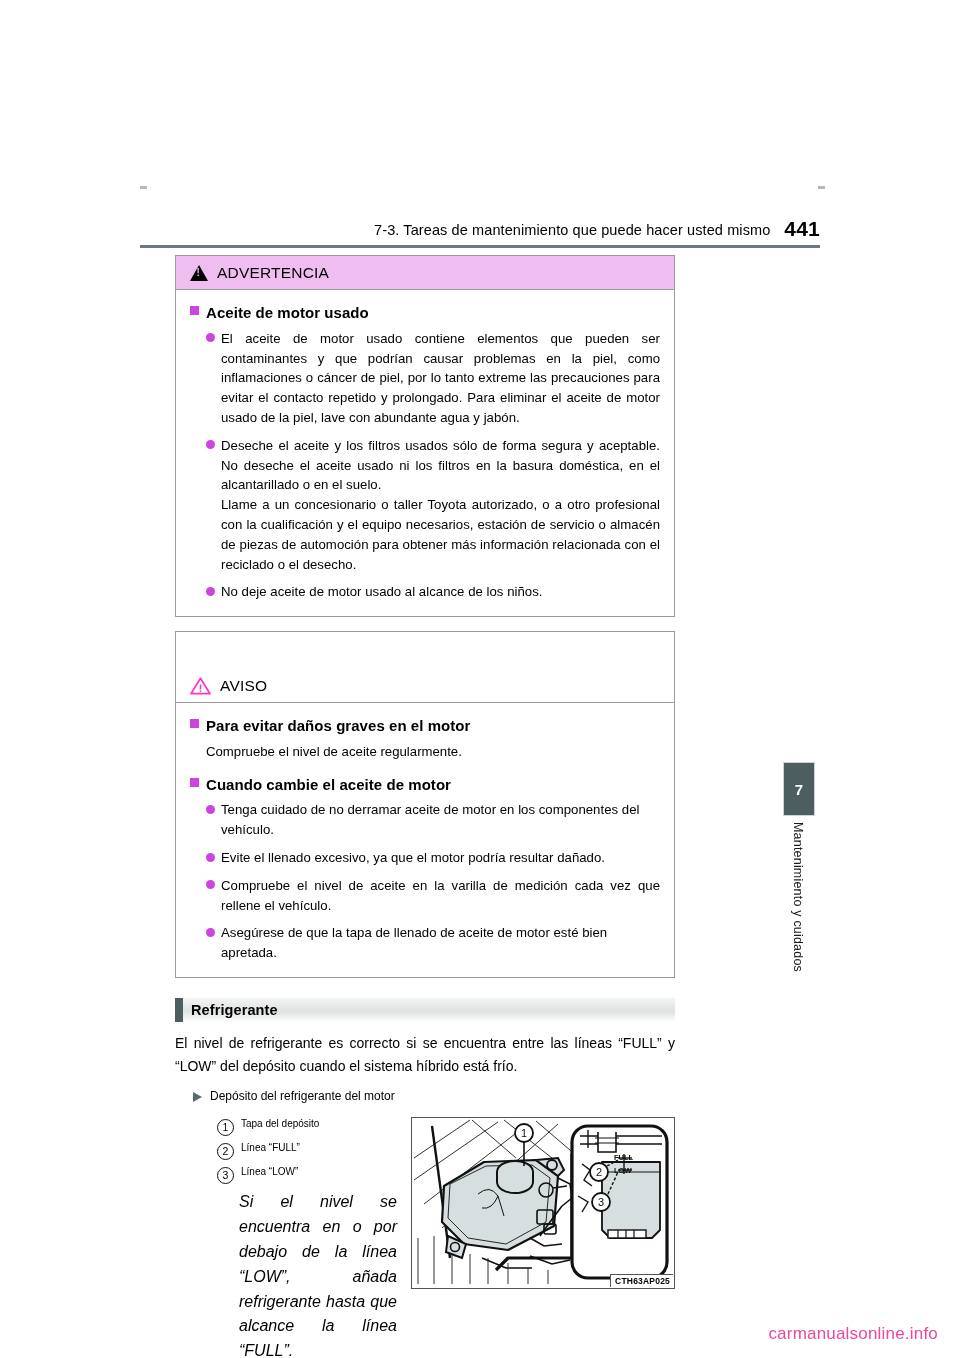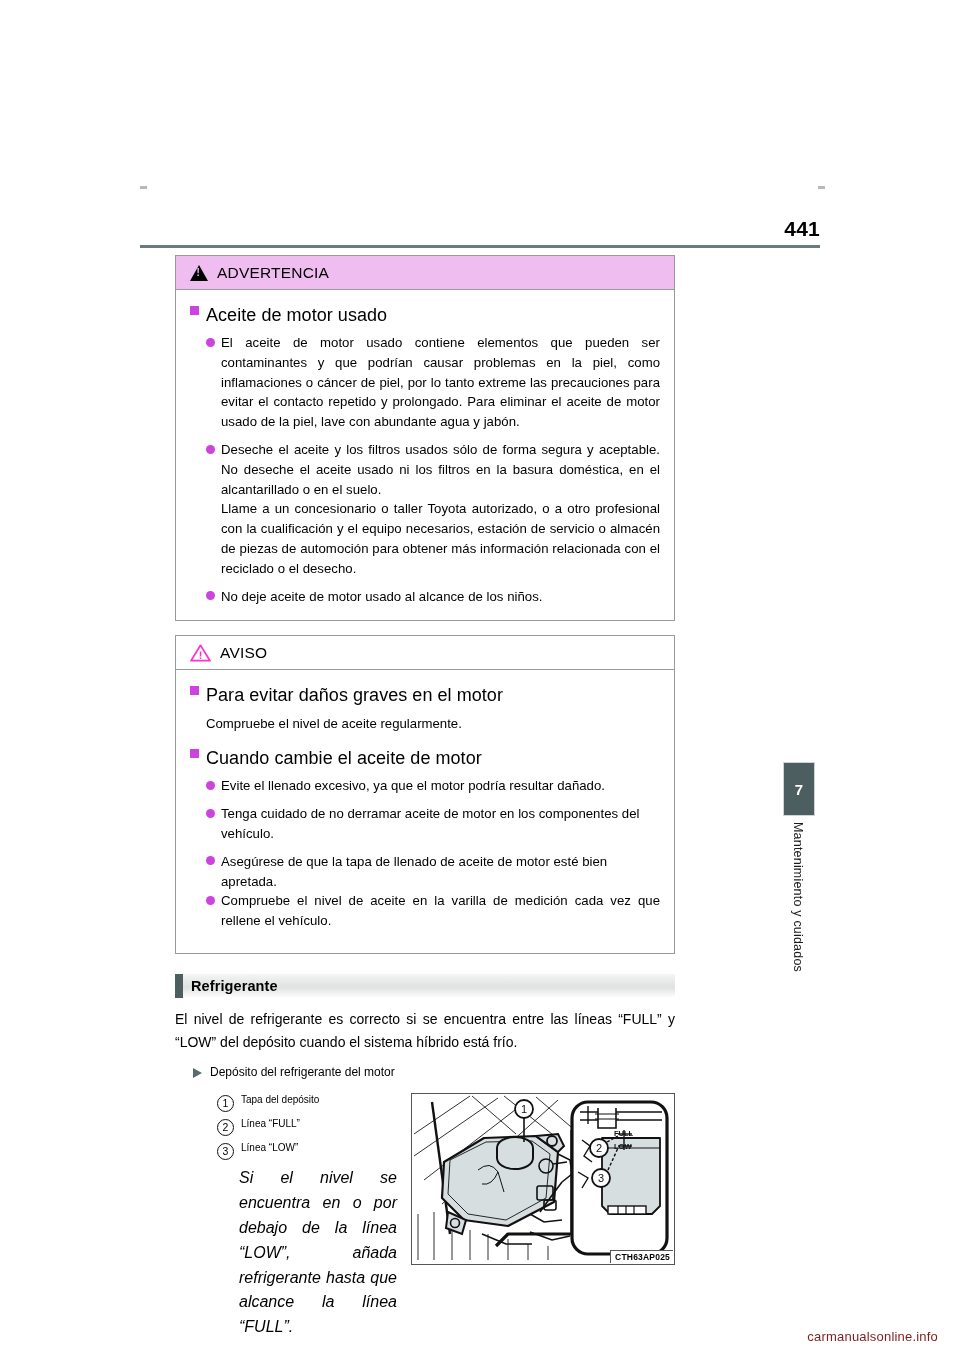--- a/index.html
+++ b/index.html
@@ -119,21 +119,21 @@
   }
   .box-head {
     display: flex;
     align-items: center;
     gap: 9px;
     padding: 5px 12px 5px 14px;
     border-bottom: 1px solid #9a9a9a;
     height: 23px;
   }
   .box-head.warn { background: #f0bdf0; }
-  .box-head.notice { background: #ffffff; }
+  .box-head.notice { background: #ffffff; margin-top: 37px; }
   .box-head-text {
     font-size: 15.5px;
     letter-spacing: .2px;
     color: #000;
   }
   .box-body {
     padding: 12px 14px 14px 14px;
   }
 
   
@@ -168,22 +168,22 @@
     margin-bottom: 5px;
   }
   .sq-marker {
     width: 9px;
     height: 9px;
     background: #cc44dd;
     margin-top: 4px;
     flex: 0 0 auto;
   }
   .sq-text {
-    font-size: 18px;
-    font-weight: normal;
+    font-size: 15px;
+    font-weight: bold;
     line-height: 1.45;
     letter-spacing: .05px;
   }
 
   .dot-item {
     display: flex;
     align-items: flex-start;
     gap: 6px;
     margin: 0 0 8px 16px;
   }
@@ -321,34 +321,35 @@
     padding: 1px 3px 1px 4px;
     letter-spacing: .2px;
     font-family: "Liberation Sans", sans-serif;
   }
 
   
   .watermark {
     position: absolute;
     right: 22px;
     bottom: 14px;
-    font-size: 13px;
-    color: #7f1d1d;
+    font-size: 17px;
+    color: #ec4899;
     letter-spacing: .2px;
   }
 </style>
 </head>
 <body>
 
 <div class="page">
 
   <div class="crop-mark tl"></div>
   <div class="crop-mark tr"></div>
 
   <div class="header">
+    <span class="header-title">7-3. Tareas de mantenimiento que puede hacer usted mismo</span>
     <span class="header-pageno">441</span>
   </div>
   <div class="header-rule"></div>
 
   <div class="side-tab">7</div>
   <div class="side-tab-label">
     <span>Mantenimiento y cuidados</span>
   </div>
 
   <div class="content">
@@ -403,33 +404,33 @@
         </div>
         <div class="plain-line">Compruebe el nivel de aceite regularmente.</div>
 
         <div class="sq-item" style="margin-top:12px">
           <div class="sq-marker"></div>
           <div class="sq-text">Cuando cambie el aceite de motor</div>
         </div>
 
         <div class="dot-item">
           <div class="dot-marker"></div>
+          <div class="dot-text" style="text-align:left">Tenga cuidado de no derramar aceite de motor en los componentes del vehículo.</div>
+        </div>
+        <div class="dot-item">
+          <div class="dot-marker"></div>
           <div class="dot-text" style="text-align:left">Evite el llenado excesivo, ya que el motor podría resultar dañado.</div>
         </div>
         <div class="dot-item">
           <div class="dot-marker"></div>
-          <div class="dot-text" style="text-align:left">Tenga cuidado de no derramar aceite de motor en los componentes del vehículo.</div>
+          <div class="dot-text">Compruebe el nivel de aceite en la varilla de medición cada vez que rellene el vehículo.</div>
         </div>
         <div class="dot-item" style="margin-bottom:0">
           <div class="dot-marker"></div>
           <div class="dot-text" style="text-align:left">Asegúrese de que la tapa de llenado de aceite de motor esté bien apretada.</div>
-        </div>
-        <div class="dot-item">
-          <div class="dot-marker"></div>
-          <div class="dot-text">Compruebe el nivel de aceite en la varilla de medición cada vez que rellene el vehículo.</div>
         </div>
 
       </div>
     </div>
 
     <div class="section-head">
       <div class="section-head-bar"></div>
       <div class="section-head-text">Refrigerante</div>
     </div>
 

